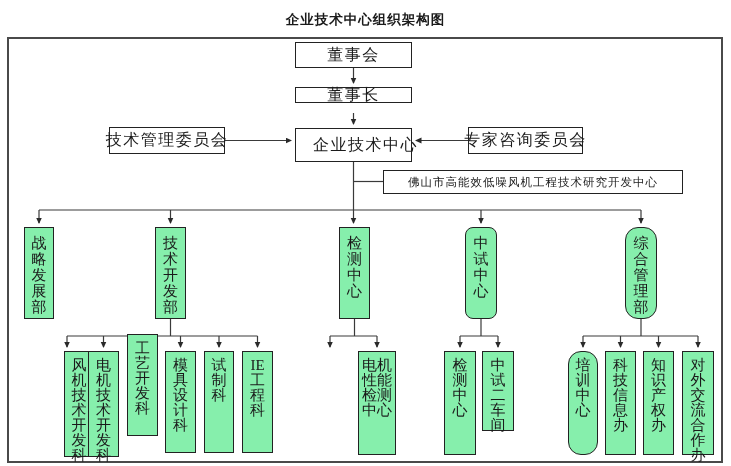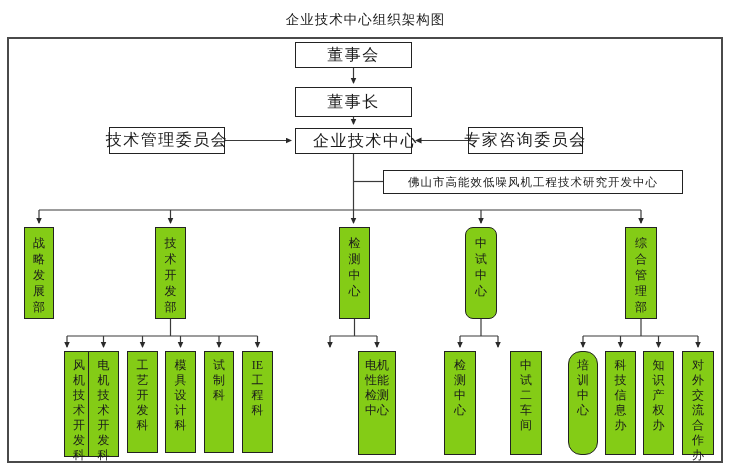--- a/index.html
+++ b/index.html
@@ -3,37 +3,37 @@
 <meta charset="utf-8">
 <style>
   html,body{margin:0;padding:0;background:#fff;}
   #canvas{
     position:relative;width:731px;height:466px;background:#fff;
     font-family:"Liberation Serif","DejaVu Serif",serif;color:#1a1a1a;
     overflow:hidden;
   }
   .title{
     position:absolute;left:0;top:11px;width:731px;text-align:center;
-    font-size:13.5px;font-weight:normal;letter-spacing:1px;
+    font-size:13.5px;font-weight:bold;letter-spacing:1px;
   }
   .outer-border{
     position:absolute;left:7px;top:37px;width:712px;height:422px;
     border:2px solid #4a4a4a;background:transparent;
   }
   svg.connectors{position:absolute;left:0;top:0;width:731px;height:466px;}
   .hbox{
     position:absolute;border:1.4px solid #222;background:#fff;
     font-size:16px;letter-spacing:1.5px;text-align:center;
     display:flex;align-items:center;justify-content:center;
     box-sizing:border-box;white-space:nowrap;
   }
   .hbox.small{font-size:11.5px;letter-spacing:1px;}
   .vbox{
-    position:absolute;border:1.4px solid #222;background:#84cc16;
-    font-size:12px;text-align:center;box-sizing:border-box;
+    position:absolute;border:1.4px solid #222;background:#86efac;
+    font-size:15px;text-align:center;box-sizing:border-box;
     padding-top:6px;
   }
   .vbox .vt{
     display:inline-block;width:1.25em;word-break:break-all;
     line-height:15px;text-align:center;
   }
   .vbox.mid .vt{line-height:16px;}
   .vbox.mid{padding-top:7px;}
   .vbox .vt2{
     display:inline-block;width:2.4em;word-break:break-all;
@@ -97,69 +97,69 @@
       <line x1="641" y1="319" x2="641" y2="336"></line>
       <line x1="583" y1="336" x2="698" y2="336"></line>
       <line x1="583" y1="336" x2="583" y2="347" marker-end="url(#arr)"></line>
       <line x1="620.5" y1="336" x2="620.5" y2="347" marker-end="url(#arr)"></line>
       <line x1="658.5" y1="336" x2="658.5" y2="347" marker-end="url(#arr)"></line>
       <line x1="698" y1="336" x2="698" y2="347" marker-end="url(#arr)"></line>
     </g>
   </svg>
 
   <div class="hbox" style="left:295px;top:42px;width:117px;height:26px;">董事会</div>
-  <div class="hbox" style="left:295px;top:87px;width:117px;height:30px;">董事长</div>
+  <div class="hbox" style="left:295px;top:87px;width:117px;height:16px;">董事长</div>
   <div class="hbox" style="left:109px;top:127px;width:116px;height:27px;">技术管理委员会</div>
-  <div class="hbox" style="left:295px;top:128px;width:117px;height:26px;padding-left:24px;">企业技术中心</div>
+  <div class="hbox" style="left:295px;top:128px;width:117px;height:34px;padding-left:24px;">企业技术中心</div>
   <div class="hbox" style="left:468px;top:127px;width:115px;height:27px;">专家咨询委员会</div>
   <div class="hbox small" style="left:383px;top:170px;width:300px;height:24px;">佛山市高能效低噪风机工程技术研究开发中心</div>
 
   <div class="vbox mid" style="left:24px;top:227px;width:30px;height:92px;">
     <span class="vt">战略发展部</span>
   </div>
   <div class="vbox mid" style="left:155px;top:227px;width:31px;height:92px;">
     <span class="vt">技术开发部</span>
   </div>
   <div class="vbox mid" style="left:339px;top:227px;width:31px;height:92px;">
     <span class="vt">检测中心</span>
   </div>
   <div class="vbox mid" style="left:465px;top:227px;width:32px;height:92px;border-radius:8px;">
     <span class="vt">中试中心</span>
   </div>
-  <div class="vbox mid" style="left:625px;top:227px;width:32px;height:92px;">
+  <div class="vbox mid" style="left:625px;top:227px;width:32px;height:92px;border-radius:13px;">
     <span class="vt">综合管理部</span>
   </div>
 
   <div class="vbox" style="left:64px;top:351px;width:30px;height:106px;">
     <span class="vt">风机技术开发科</span>
   </div>
   <div class="vbox" style="left:88px;top:351px;width:31px;height:106px;">
     <span class="vt">电机技术开发科</span>
   </div>
-  <div class="vbox" style="left:127px;top:351px;width:31px;height:102px;">
+  <div class="vbox" style="left:127px;top:334px;width:31px;height:102px;">
     <span class="vt">工艺开发科</span>
   </div>
   <div class="vbox" style="left:165px;top:351px;width:31px;height:102px;">
     <span class="vt">模具设计科</span>
   </div>
   <div class="vbox" style="left:204px;top:351px;width:30px;height:102px;font-family:Liberation Serif, serif;">
     <span class="vt">试制科</span>
   </div>
   <div class="vbox" style="left:242px;top:351px;width:31px;height:102px;">
     <span class="vt">IE工程科</span>
   </div>
 
   <div class="vbox" style="left:358px;top:351px;width:38px;height:104px;">
     <span class="vt2">电机性能检测中心</span>
   </div>
 
   <div class="vbox" style="left:444px;top:351px;width:32px;height:104px;">
     <span class="vt">检测中心</span>
   </div>
-  <div class="vbox" style="left:482px;top:351px;width:32px;height:104px;margin-left:28px;">
+  <div class="vbox" style="left:482px;top:351px;width:32px;height:80px;">
     <span class="vt">中试二车间</span>
   </div>
 
   <div class="vbox" style="left:568px;top:351px;width:30px;height:104px;border-radius:13px;">
     <span class="vt">培训中心</span>
   </div>
   <div class="vbox" style="left:605px;top:351px;width:31px;height:104px;">
     <span class="vt">科技信息办</span>
   </div>
   <div class="vbox" style="left:643px;top:351px;width:31px;height:104px;">

